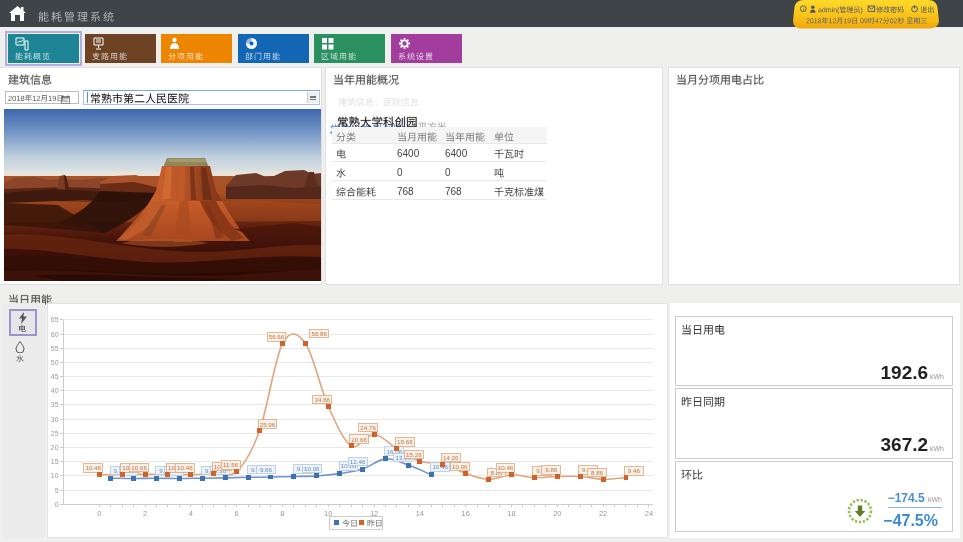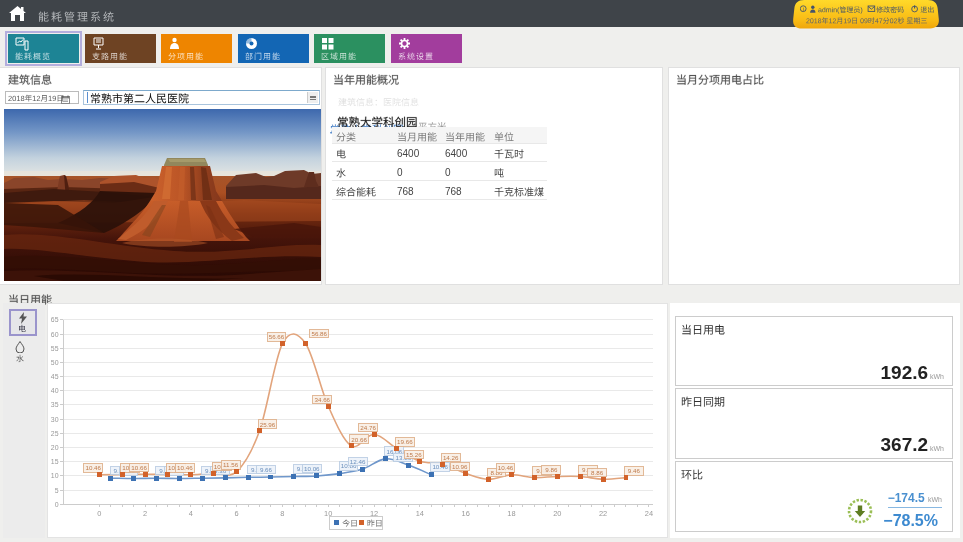--- a/index.html
+++ b/index.html
@@ -1011,21 +1011,21 @@
   </div>
 <div class="sbox" style="top:388px;height:71px">
  <div class="bigv" style="top:45px">367.2<span class="unit"> kWh</span></div>
   </div>
 <div class="sbox" style="top:461px;height:71px">
  <svg width="26" height="26" viewBox="0 0 26 26" style="position:absolute;left:171px;top:36px">
 <circle cx="13" cy="13" r="11" fill="#fff" stroke="#9bbf56" stroke-width="2.6" stroke-dasharray="2.4,1.6"></circle>
 <path d="M13,19 L7.8,13 L10.8,13 L10.8,7.5 L15.2,7.5 L15.2,13 L18.2,13 Z" fill="#5f7d23"></path>
 </svg>
  <div style="position:absolute;right:10px;top:29px;font-size:12px;font-weight:bold;color:#4a90d0;font-family:'Liberation Sans',sans-serif"><span style="border-bottom:1px solid #88b8e2;padding-bottom:2px">−174.5 <span class="unit" style="font-weight:normal">kWh</span></span></div>
- <div style="position:absolute;right:14px;top:50px;font-size:16px;font-weight:bold;color:#3d8ad0;font-family:'Liberation Sans',sans-serif">−78.5%</div>
+ <div style="position:absolute;right:14px;top:50px;font-size:16px;font-weight:bold;color:#3d8ad0;font-family:'Liberation Sans',sans-serif">−47.5%</div>
 </div>
 <div style="position:absolute;left:681px;top:320.5px;">
     <svg width="45" height="17" style="">
       <g transform="translate(0,12.76)">
         <g fill="#333">
           <use href="#noto_88063_24403" transform="translate(0.00,0) scale(0.011000,-0.011000)"></use>
           <use href="#noto_41457_26085" transform="translate(11.00,0) scale(0.011000,-0.011000)"></use>
           <use href="#noto_16197_29992" transform="translate(22.00,0) scale(0.011000,-0.011000)"></use>
           <use href="#noto_6952_30005" transform="translate(33.00,0) scale(0.011000,-0.011000)"></use>
         </g>

